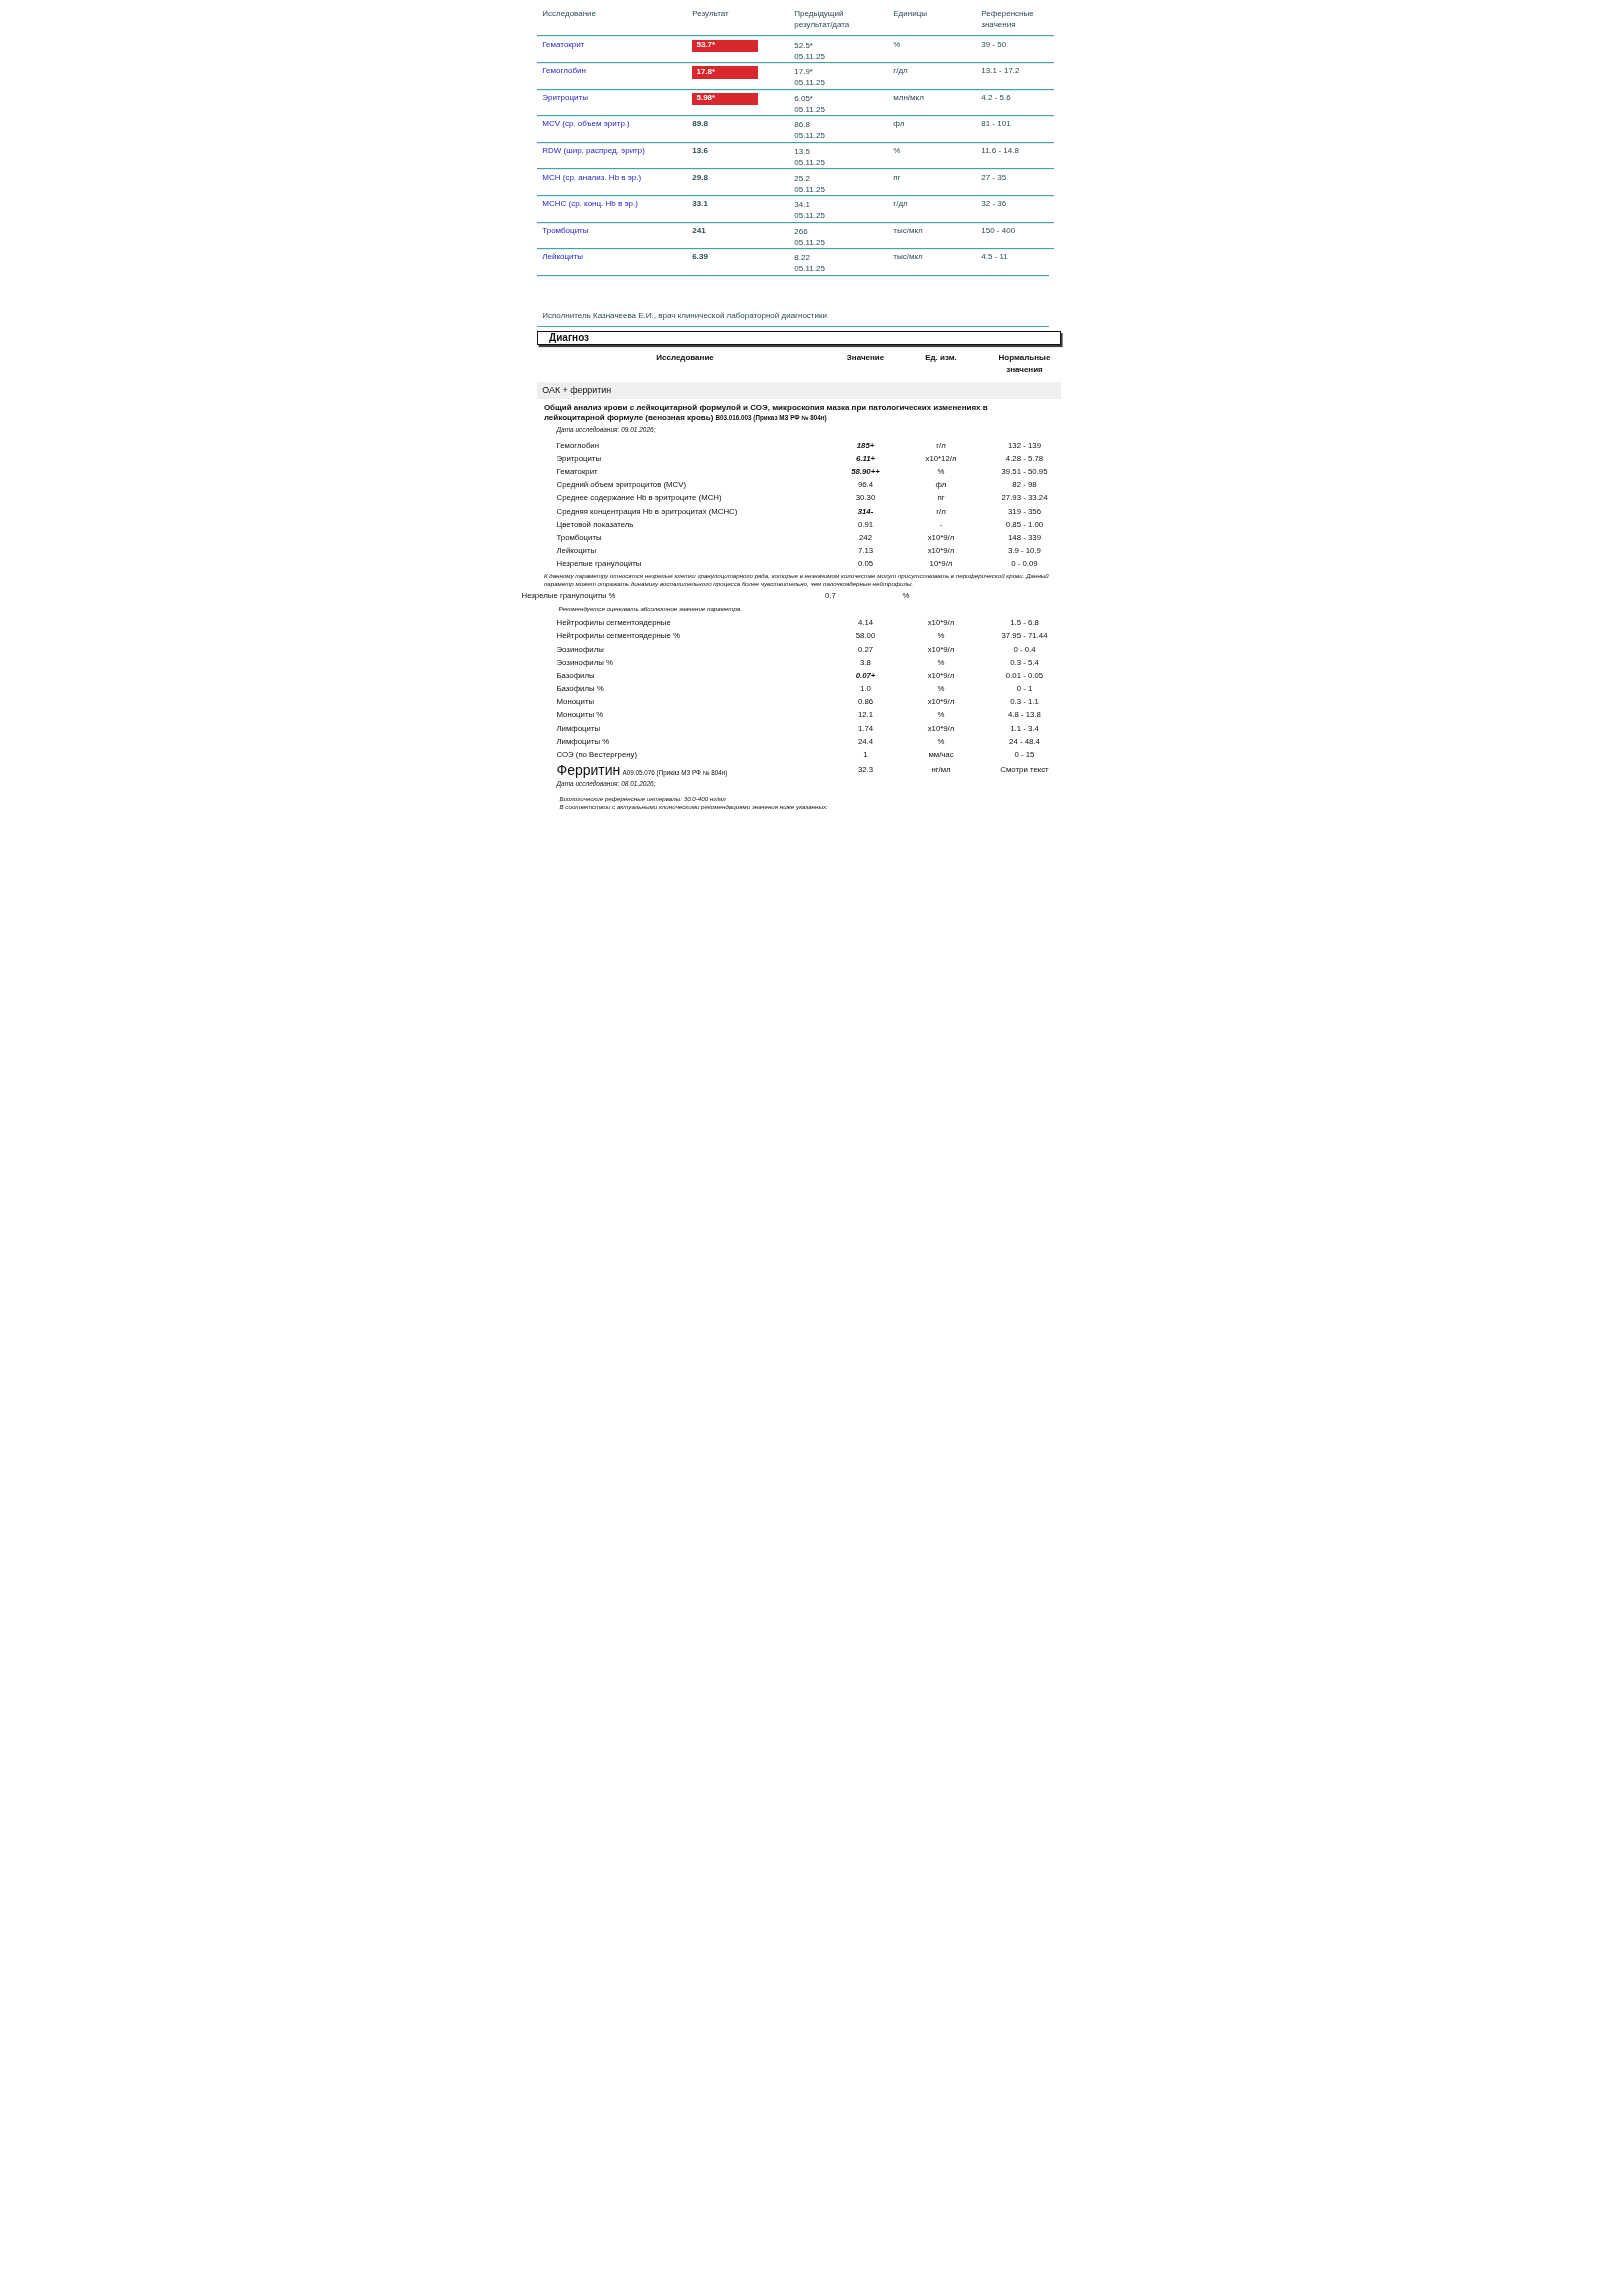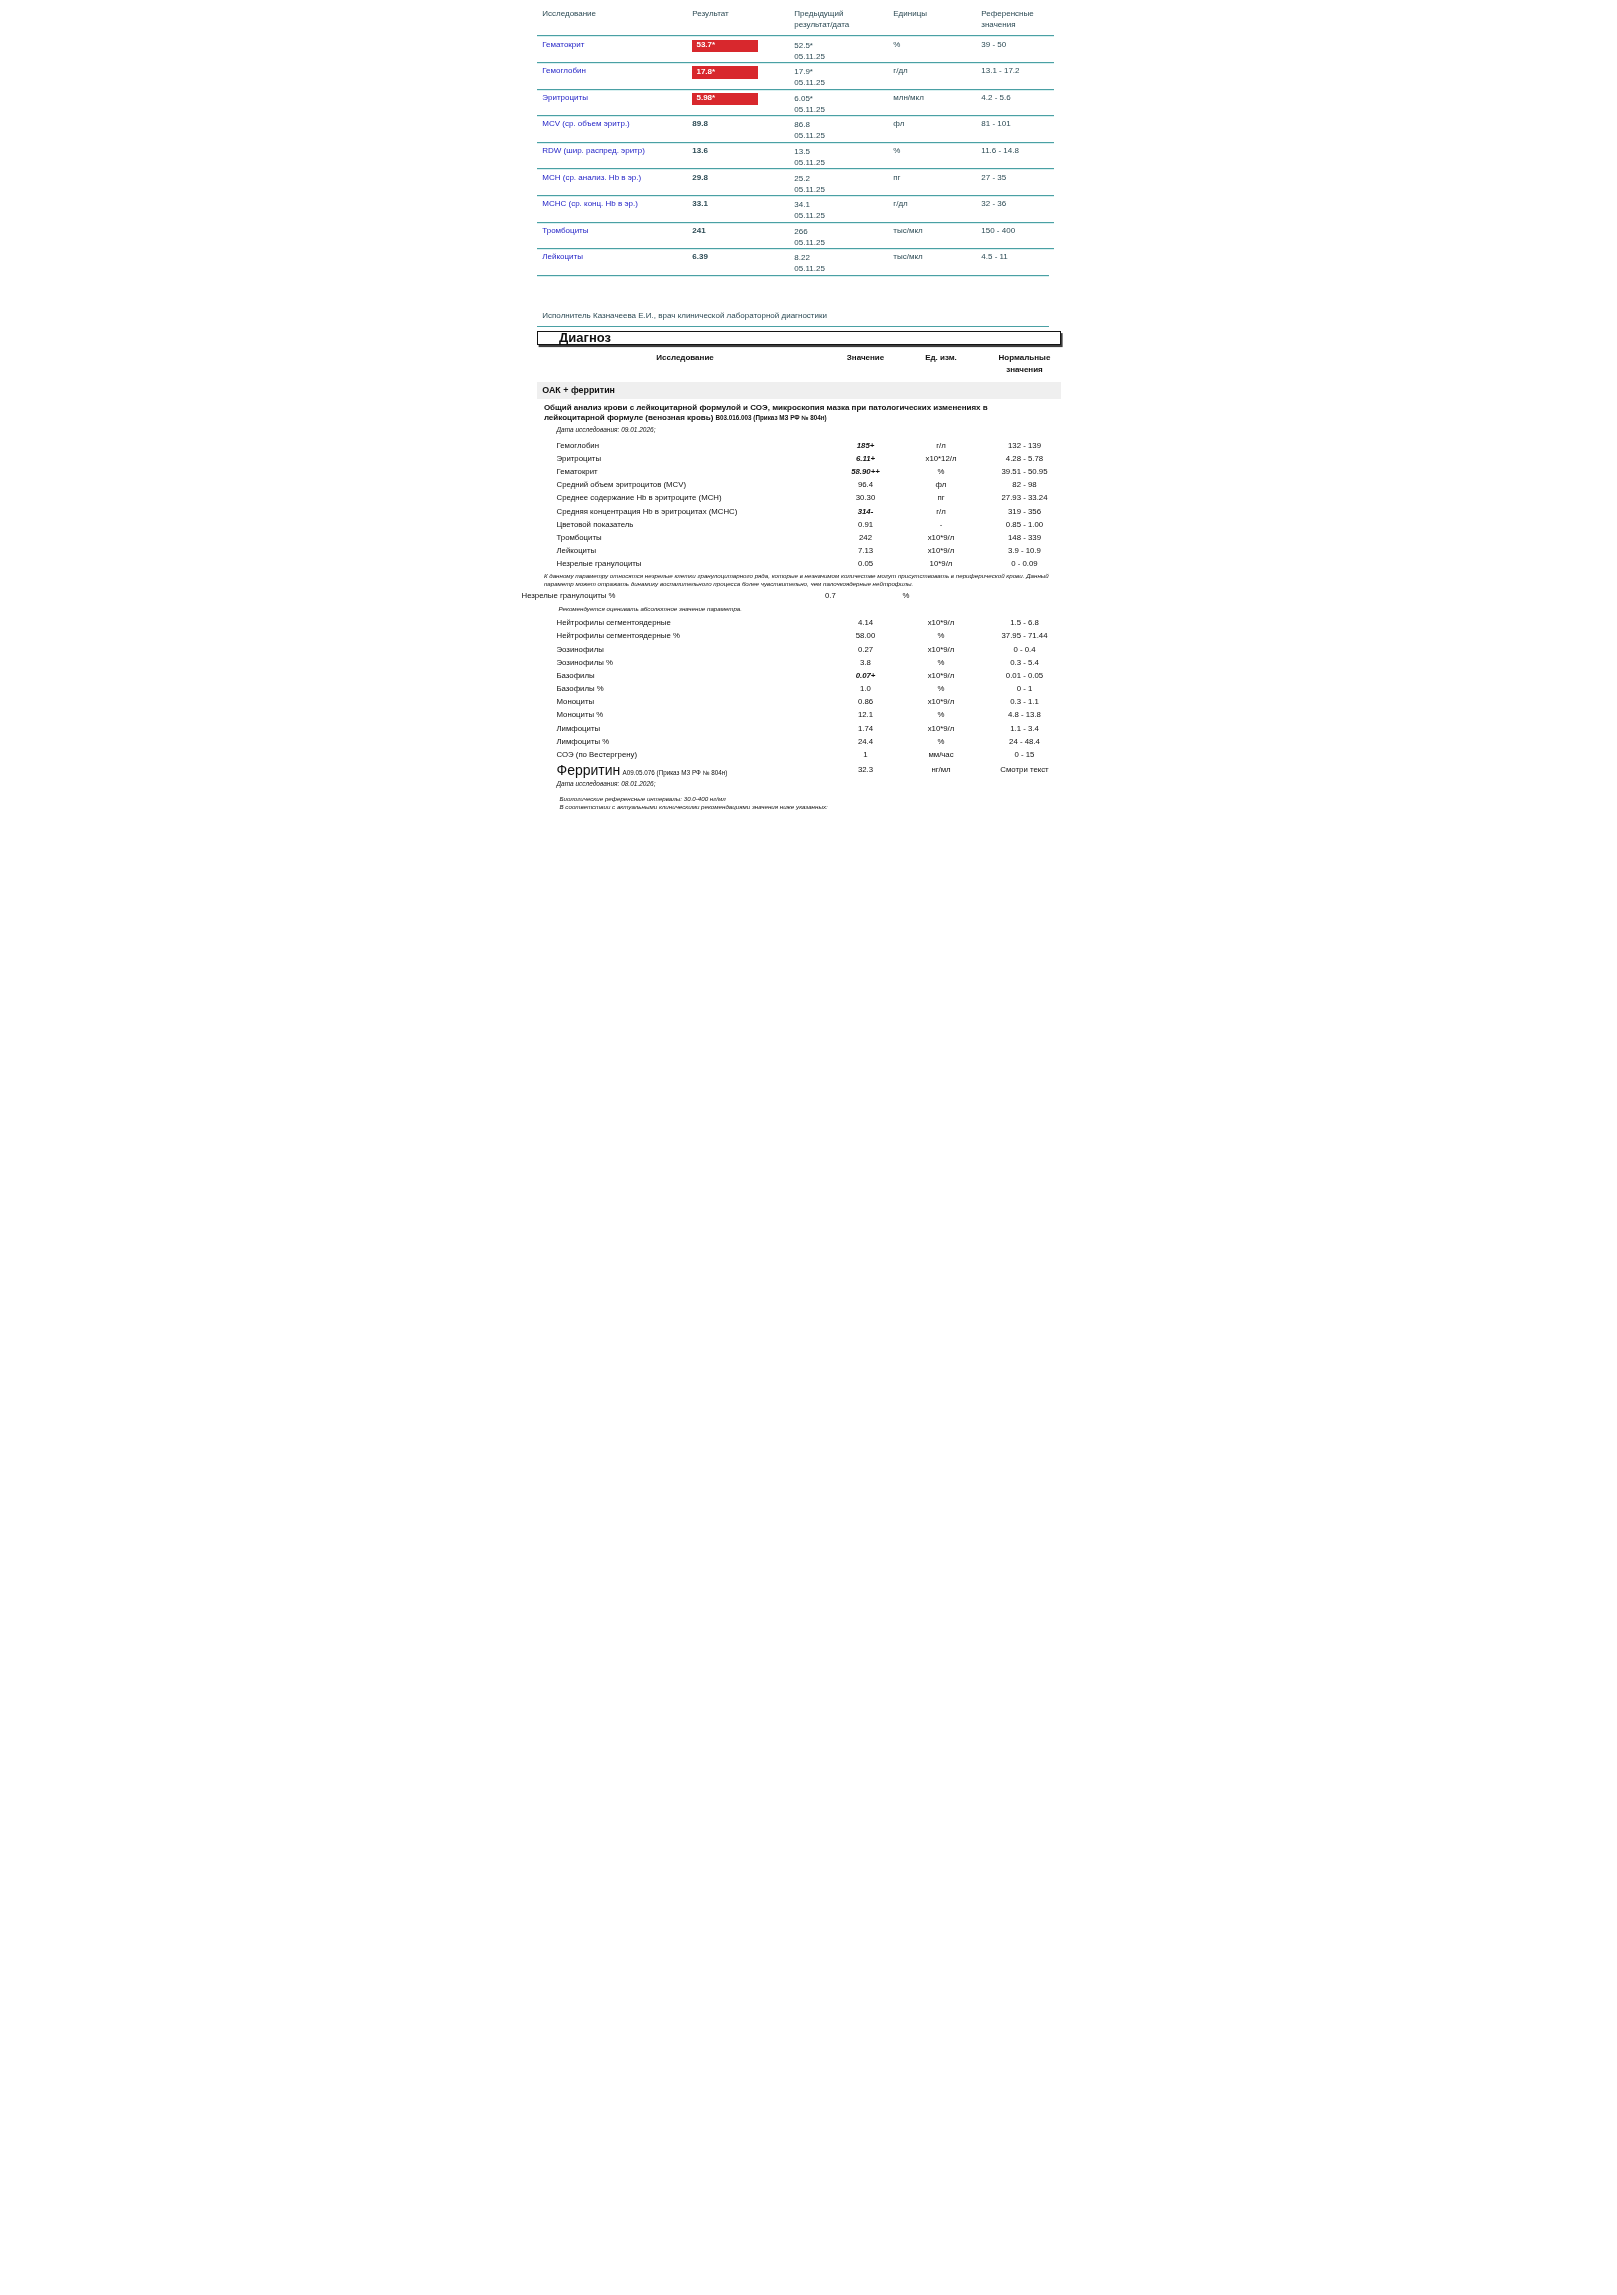--- a/index.html
+++ b/index.html
@@ -30,29 +30,29 @@
     display:inline-block; min-width:58px; background:#d8282d; color:#ffffff;
     padding:0.5px 3.1px 1.6px 4.2px; line-height:10.4px;
   }
   .t1row .prev { line-height:11px; }
   .t1end { border-top:1px solid #4aa0a4; box-shadow:0 1px 0 #d9f0f0; height:0; }
   .executor { padding:4.2px 0 6.3px 5.2px; font-size:8px; border-bottom:1px solid #4aa0a4;margin-top:31px; }
   
   .diagbox {
     margin:3.7px 0 0 15.6px; width:524px; height:14px; box-sizing:border-box;
     border:1px solid #141414; box-shadow:1.6px 2.1px 0 #3d3d3d;
-    font-size:13px; font-weight:bold; color:#111; line-height:12.5px; padding-left:21px;
+    font-size:10px; font-weight:bold; color:#111; line-height:12.5px; padding-left:11px;
   }
   
   .t2grid { display:grid; grid-template-columns:257px 104px 47px 120px; margin-left:35px; color:#111; }
   .t2head { margin-top:7.3px; font-size:8px; font-weight:bold; }
   .t2head .cell { text-align:center; line-height:11.5px; }
   .band {
     margin:6.3px 0 0 15.6px; width:524px; height:17px; background:#efefef;
-    font-size:8.9px; font-weight:bold; color:#111; line-height:17px; padding-left:5.2px; box-sizing:border-box;
+    font-size:8.9px; font-weight:normal; color:#111; line-height:17px; padding-left:5.2px; box-sizing:border-box;
   }
   .desc { margin:4.2px 0 0 22.4px; width:529px; font-size:8px; font-weight:bold; color:#111; line-height:10.2px; }
   .desc .code { font-size:6.3px; }
   .idate { margin:3.1px 0 0 35px; font-size:6.5px; font-style:italic; color:#111; }
   .t2body { margin-top:6.3px; }
   .t2row { font-size:7.8px; }
   .t2row > div { height:13.2px; line-height:11.5px; }
   .t2row .lbl { text-align:left; }
   .t2row .val, .t2row .unit, .t2row .norm { text-align:center; }
   .t2row .val.emph { font-weight:bold; font-style:italic; }

